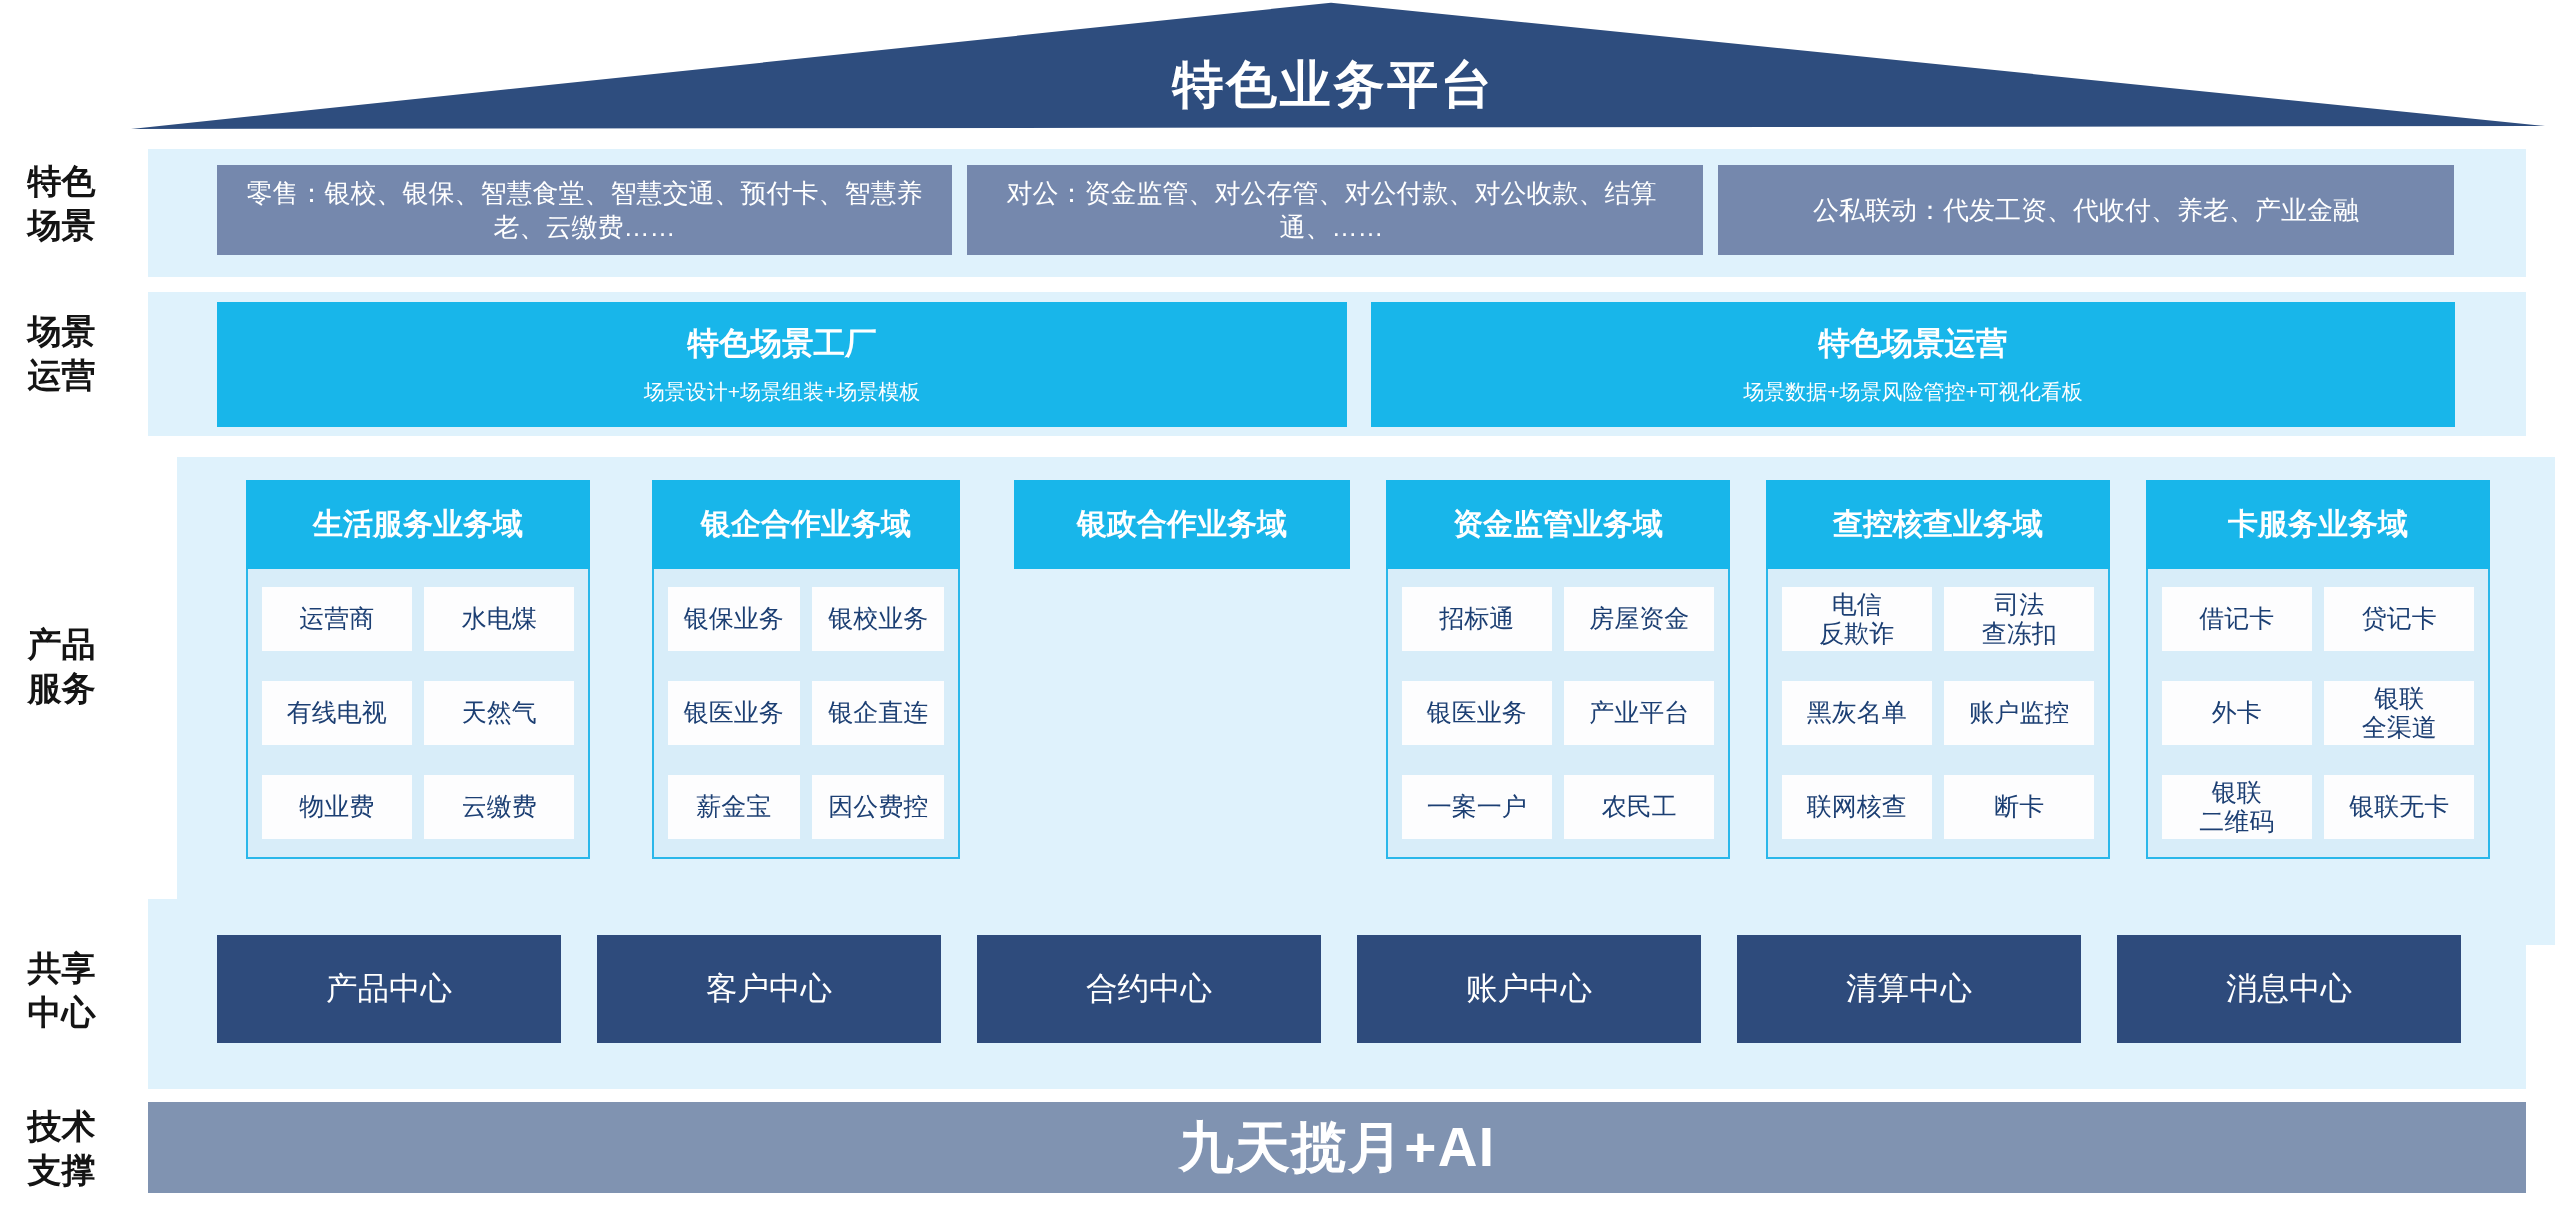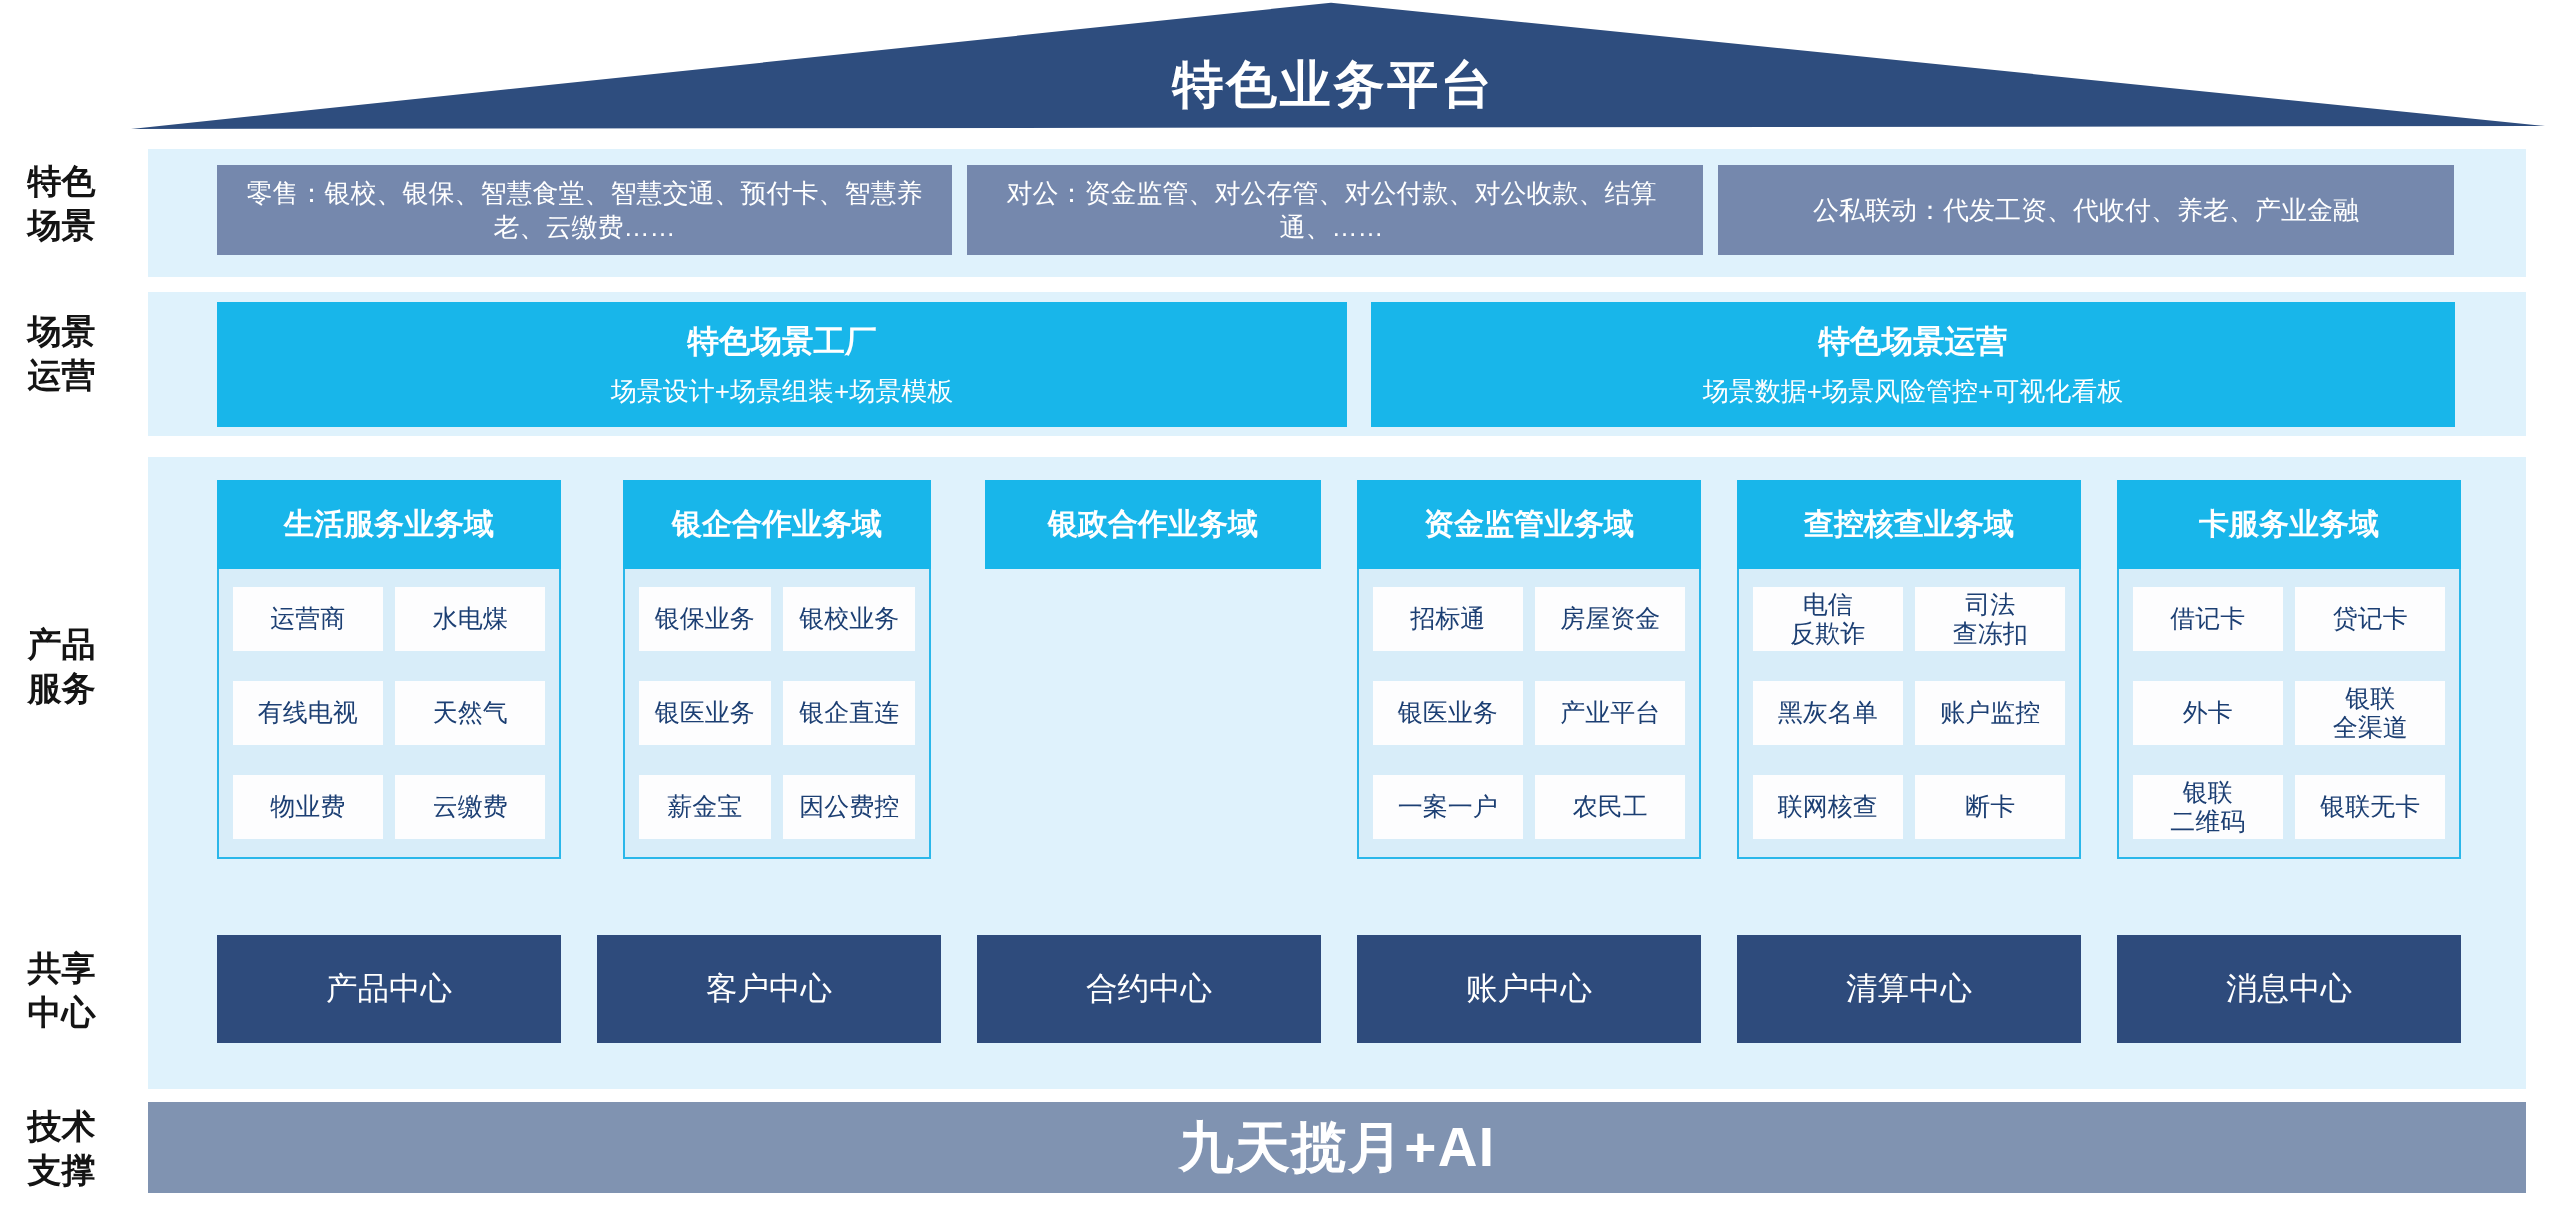--- a/index.html
+++ b/index.html
@@ -33,38 +33,38 @@
   .side-label.l1{top:159px;}
   .side-label.l2{top:309px;}
   .side-label.l3{top:622px;}
   .side-label.l4{top:946px;}
   .side-label.l5{top:1104px;}
 
   
   .band{position:absolute;left:148px;width:2378px;background:var(--band-bg);}
   .band1{top:149px;height:128px;}
   .band2{top:292px;height:144px;}
-  .band3{top:457px;height:488px;}
+  .band3{top:457px;height:488px;margin-left:29px;}
   .band4{top:899px;height:190px;}
 
   
   .gray-box{position:absolute;top:16.4px;height:90px;background:var(--gray-box-bg);
         color:var(--white);font-size:26px;line-height:34px;text-align:center;
         display:flex;align-items:center;justify-content:center;padding:0 23px;}
   .gb1{left:69px;width:735px;}
   .gb2{left:819px;width:736px;padding-left:16px;}
   .gb3{left:1570px;width:736px;}
 
   
   .cyan-box{position:absolute;top:10.3px;height:125px;background:var(--cyan);color:var(--white);
         display:flex;flex-direction:column;align-items:center;justify-content:space-evenly;padding:8.2px 0;}
   .cb1{left:69px;width:1130px;}
   .cb2{left:1223px;width:1084px;}
   .cb-title{font-size:31.5px;font-weight:bold;}
-  .cb-sub{font-size:26px;}
+  .cb-sub{font-size:21px;}
 
   
   .domain{position:absolute;top:22.6px;width:344px;}
   .domain.d1{left:69px;} .domain.d2{left:439px;padding-left:36px;} .domain.d3{left:829px;padding-left:8px;}
   .domain.d4{left:1209px;} .domain.d5{left:1589px;} .domain.d6{left:1969px;}
   .domain-header{height:89px;background:var(--cyan);color:var(--white);
         font-size:30px;font-weight:bold;display:flex;align-items:center;justify-content:center;}
   .domain-panel{height:290px;background:var(--panel-bg);border:2.1px solid var(--panel-border);border-top:none;
         display:grid;grid-template-columns:1fr 1fr;grid-auto-rows:1fr;
         column-gap:12.3px;row-gap:30px;padding:18px 13.7px;}

